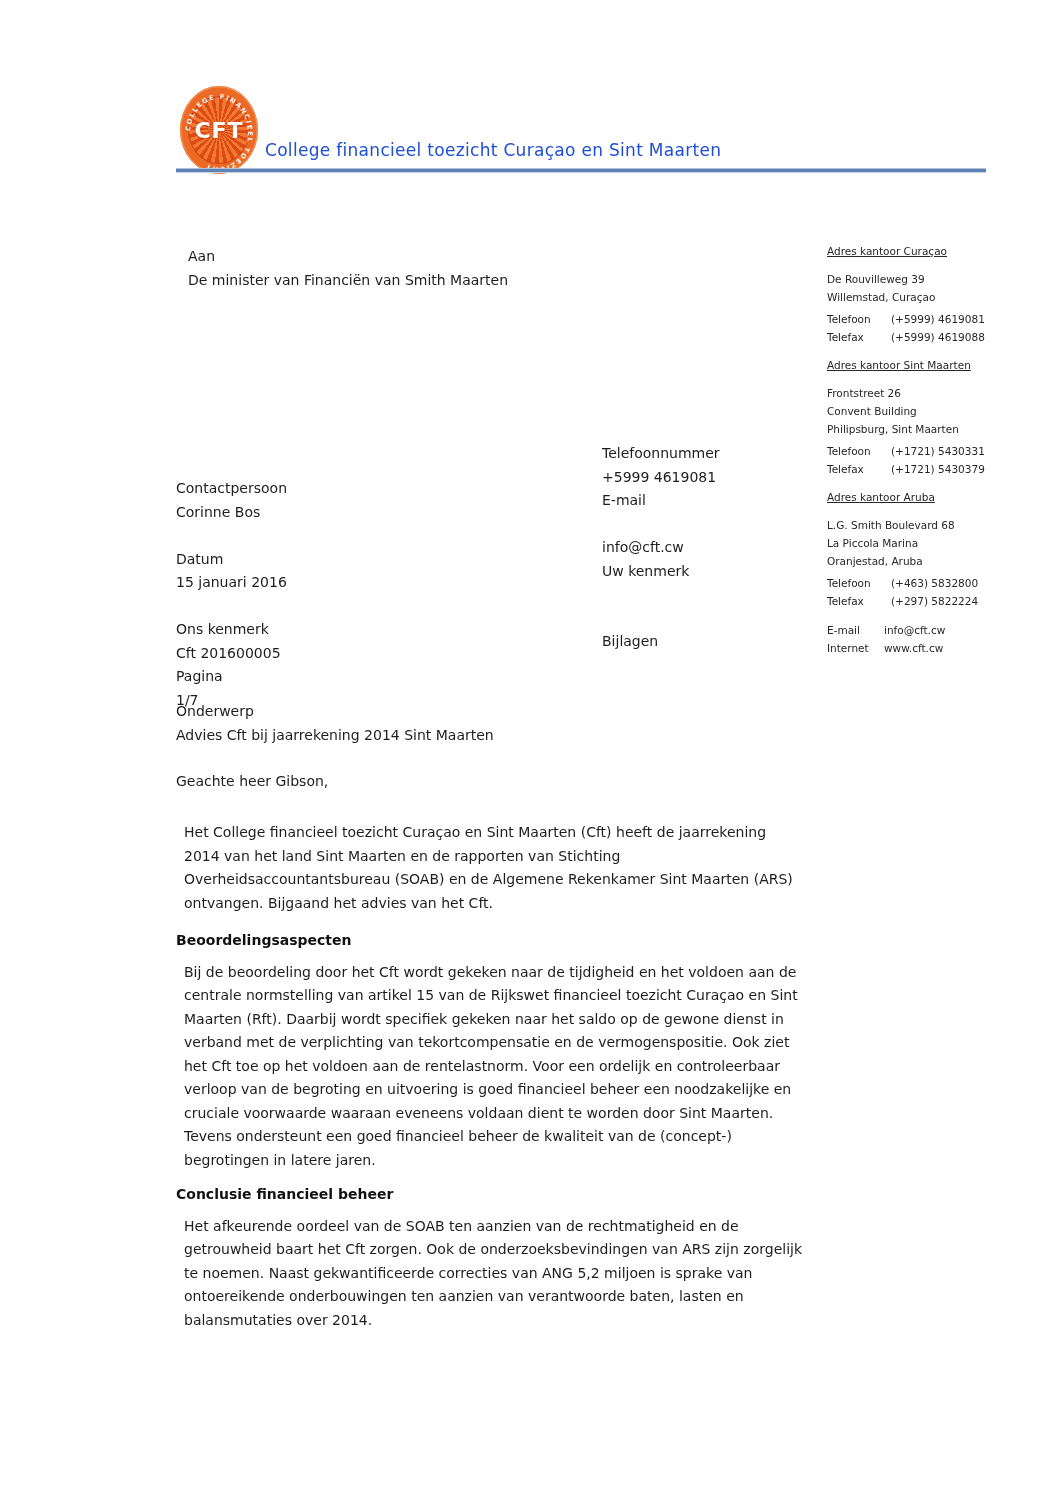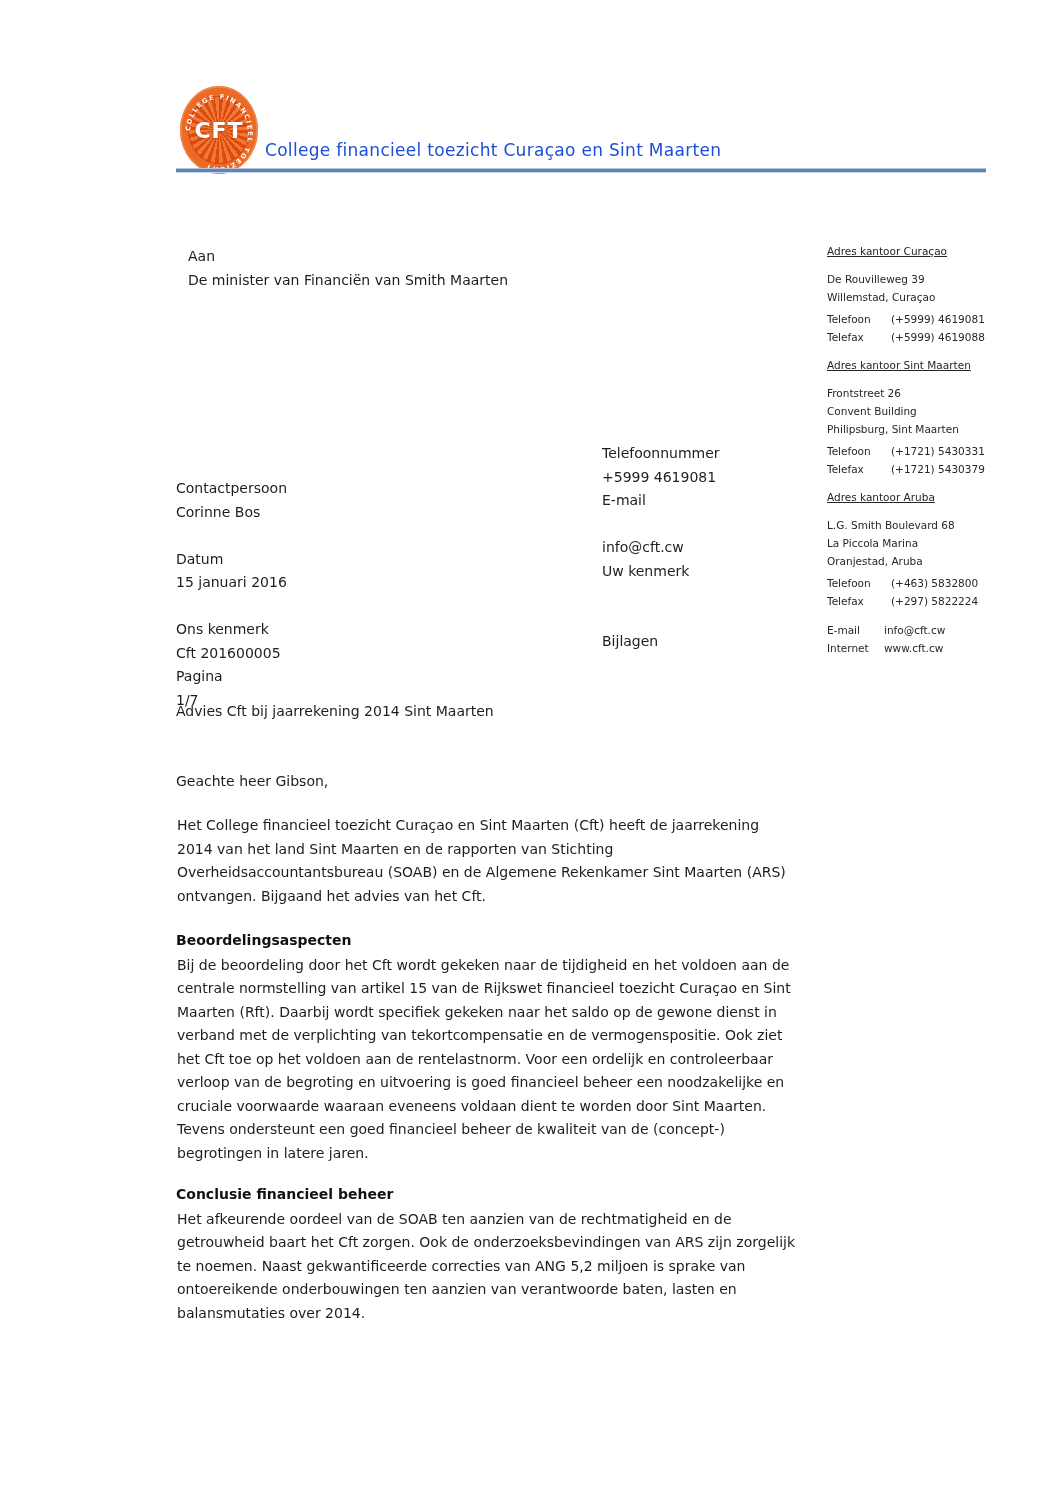--- a/index.html
+++ b/index.html
@@ -41,21 +41,21 @@
   .meta-left{left:0;margin-top:35px;}
   .meta-right{left:426px;}
   .meta-line{min-height:23.5px;white-space:nowrap;}
 
   
   .subject{position:absolute;left:176px;top:700px;font-size:14px;line-height:23.5px;}
   .salutation{position:absolute;left:176px;top:770px;font-size:14px;line-height:23.5px;}
   .intro{position:absolute;left:176px;top:813px;width:720px;}
   .sect-1{position:absolute;left:176px;top:929px;width:720px;}
   .sect-2{position:absolute;left:176px;top:1183px;width:720px;}
-  .para{margin:1px;font-size:14px;line-height:23.5px;white-space:pre-line;}
+  .para{margin:8px;font-size:14px;line-height:23.5px;white-space:pre-line;}
   .sect-heading{margin:0;font-size:14px;line-height:23.5px;font-weight:bold;color:#111;}
 </style>
 </head>
 <body>
 
 <div class="page">
 
   <div>
     <div class="seal">
       <div class="seal-outer"></div>
@@ -164,20 +164,21 @@
       <div class="meta-line">info@cft.cw</div>
       <div class="meta-line">Uw kenmerk</div>
       <div class="meta-line"></div>
       <div class="meta-line"></div>
       <div class="meta-line">Bijlagen</div>
       <div class="meta-line"></div>
     </div>
   </div>
 
   <div class="subject">
+    <div>Onderwerp</div>
     <div>Advies Cft bij jaarrekening 2014 Sint Maarten</div>
   </div>
 
   <div class="salutation">Geachte heer Gibson,</div>
 
   <p class="para intro">Het College financieel toezicht Curaçao en Sint Maarten (Cft) heeft de jaarrekening
 2014 van het land Sint Maarten en de rapporten van Stichting
 Overheidsaccountantsbureau (SOAB) en de Algemene Rekenkamer Sint Maarten (ARS)
 ontvangen. Bijgaand het advies van het Cft.</p>
 

